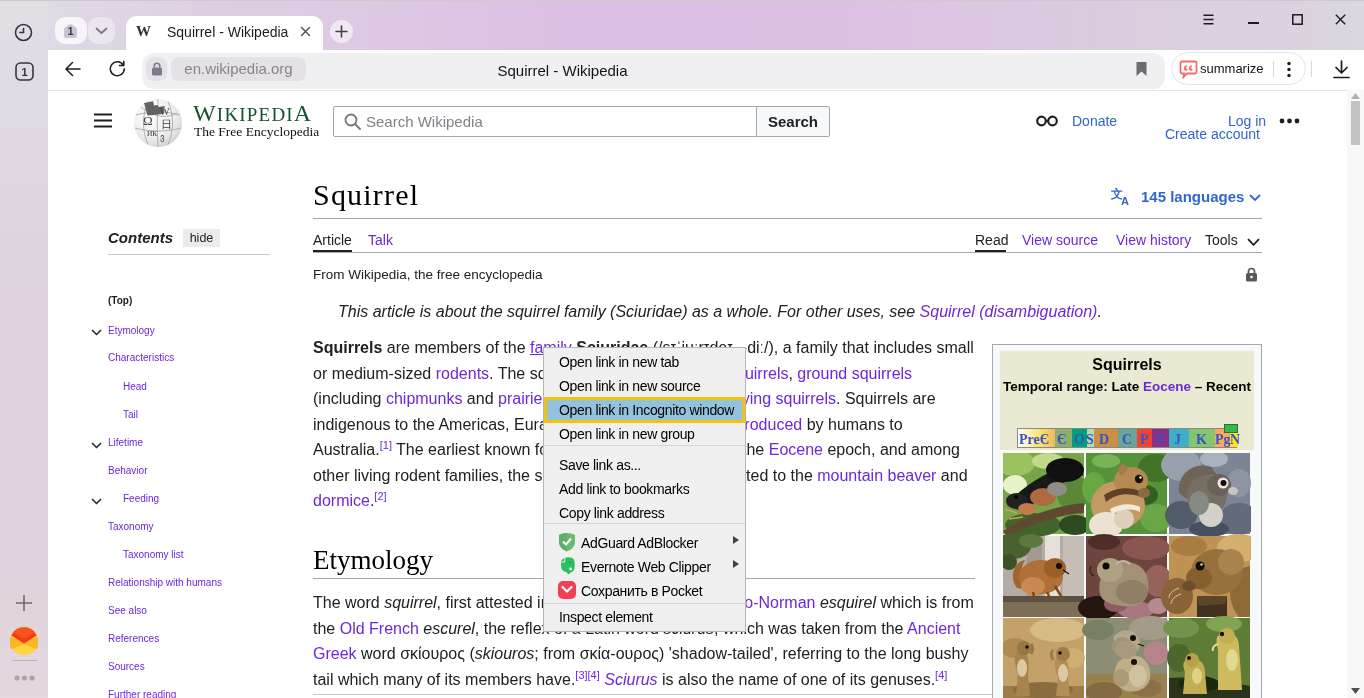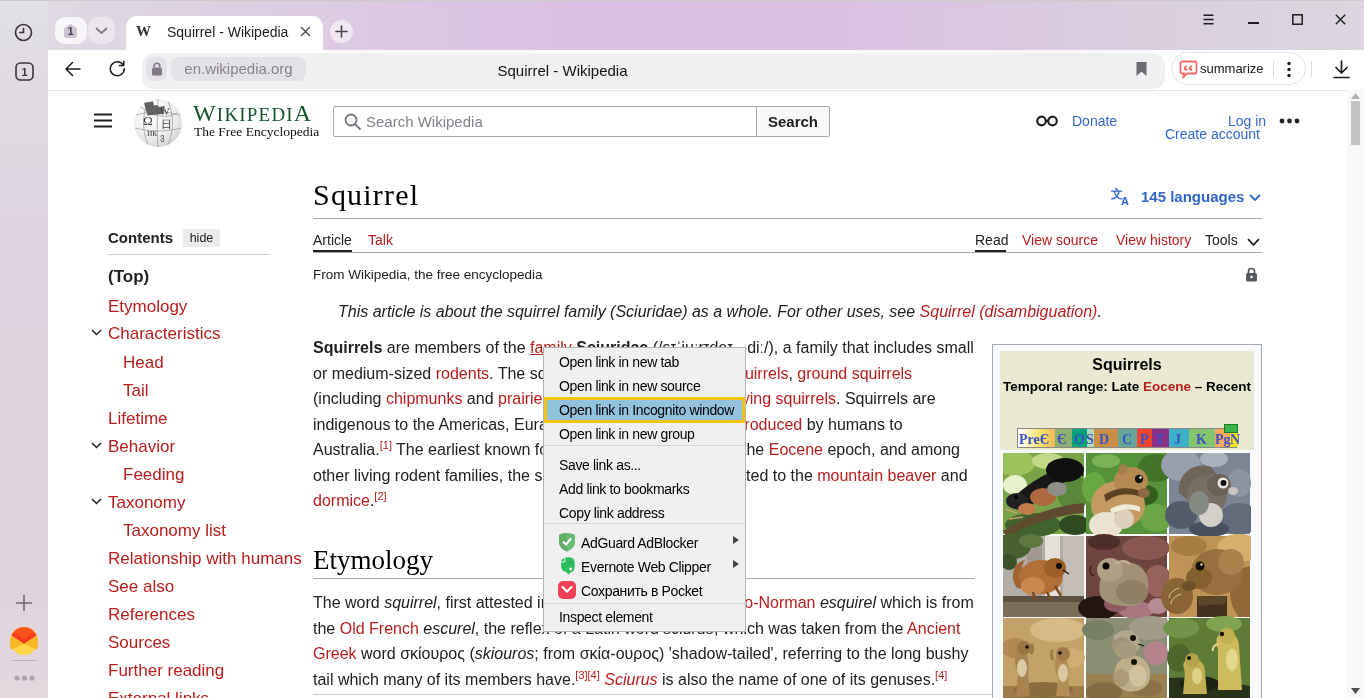--- a/index.html
+++ b/index.html
@@ -25,35 +25,35 @@
 #sumpill { left:1171px; top:52px; width:135px; height:33px; background:#fff; border:1px solid #e4e2e6; border-radius:17px; }
 .sumtext { left:1200px; top:61px; font-size:13px; color:#141316; }
 
 
 #wikipage { left:48px; top:90px; width:1299px; height:608px; background:#fff; }
 
 #sbtrack { left:1347px; top:90px; width:17px; height:608px; background:#f8f8f8; }
 #sbthumb { left:1351px; top:101px; width:9px; height:44px; background:#c2c2c2; border-radius:0px; }
 
 .serif { font-family:"Liberation Serif",serif; }
-a, .blue { color:#b91c1c; text-decoration:none; }
+a, .blue { color:#6d28d9; text-decoration:none; }
 
 
 #wsearch { left:333px; top:106px; width:424px; height:31px; border:1px solid #a2a9b1; border-radius:2px 0 0 2px; background:#fff; }
 #wsearchbtn { left:756px; top:106px; width:74px; height:31px; border:1px solid #a2a9b1; border-radius:0 2px 2px 0; background:#f8f9fa; font-weight:bold; font-size:15px; color:#202122; text-align:center; line-height:29px; }
 .placeholder { left:366px; top:113px; font-size:15px; color:#7d8389; }
 .hlink { font-size:14px; color:#36c; }
 
 
 #h1 { left:313px; top:178px; font-size:30px; letter-spacing:1.2px; color:#000; font-family:"Liberation Serif",serif; }
 #h1line { left:313px; top:218px; width:949px; height:1px; background:#a2a9b1; }
 #tabrow-line { left:313px; top:252px; width:949px; height:1px; background:#a2a9b1; }
 
 
-.toc { font-size:17px; }
+.toc { font-size:10px;margin-top:28px; }
 
 
 .bodytext { font-size:16px; line-height:25.5px; color:#202122; white-space:nowrap; }
 sup { font-size:11px; line-height:0; }
 
 
 #infobox { left:992px; top:344px; width:270px; height:360px; border:1px solid #a2a9b1; background:#f8f9fa; }
 
 
 #cmenu { left:543px; top:347px; width:203px; height:285px; background:#f0f0f0; border:1px solid #b5b5b5; font-size:14px; letter-spacing:-0.35px; color:#000; }
@@ -127,21 +127,21 @@
 <div class="abs serif" style="left:313px; top:545px; font-size:27px; color:#000;">Etymology</div>
 <div class="abs" style="left:313px; top:578px; width:662px; height:1px; background:#a2a9b1;"></div>
 <div class="abs bodytext" style="left:313px; top:590px;">
 The word <i>squirrel</i>, first attested in 1327, comes from the <a>Anglo-Norman</a> <i>esquirel</i> which is from<br>
 the <a>Old French</a> <i>escurel</i>, the reflex of a Latin word <i>sciurus</i>, which was taken from the <a>Ancient</a><br>
 <a>Greek</a> word σκίουρος (<i>skiouros</i>; from σκία-ουρος) 'shadow-tailed', referring to the long bushy<br>
 tail which many of its members have.<sup class="blue">[3][4]</sup> <a><i>Sciurus</i></a> is also the name of one of its genuses.<sup class="blue">[4]</sup>
 </div>
 <div class="abs" style="left:313px; top:694px; width:949px; height:1px; background:#c8ccd1;"></div>
 
-<div class="abs" style="left:108px; top:229px; font-size:15px; font-weight:bold;">Contents</div>
+<div class="abs" style="left:108px; top:229px; font-size:15px; font-weight:bold;font-style:italic;">Contents</div>
 <div class="abs" style="left:183px; top:229px; width:37px; height:18px; background:#ebebeb; font-size:12.5px; color:#222; text-align:center; line-height:18px;">hide</div>
 <div class="abs" style="left:108px; top:254px; width:162px; height:1px; background:#c8ccd1;"></div>
 <div class="abs toc" style="left:108px; top:267px; font-weight:bold;">(Top)</div>
 <div class="abs toc blue" style="left:108px; top:297px;">Etymology</div>
 <div class="abs toc blue" style="left:108px; top:324px;">Characteristics</div>
 <div class="abs toc blue" style="left:123px; top:353px;">Head</div>
 <div class="abs toc blue" style="left:123px; top:381px;">Tail</div>
 <div class="abs toc blue" style="left:108px; top:409px;">Lifetime</div>
 <div class="abs toc blue" style="left:108px; top:437px;">Behavior</div>
 <div class="abs toc blue" style="left:123px; top:465px;text-align:right;">Feeding</div>

